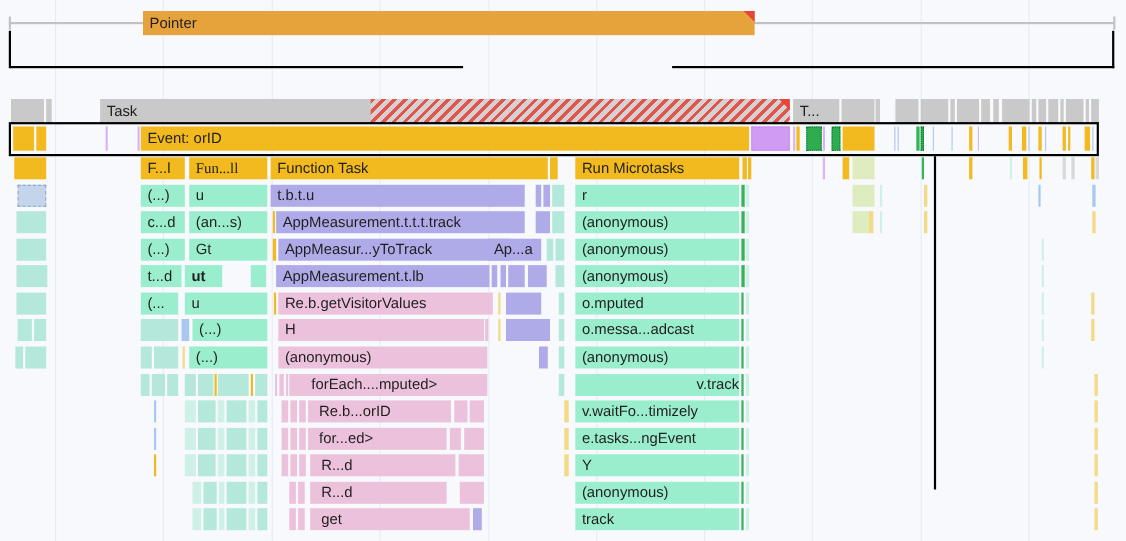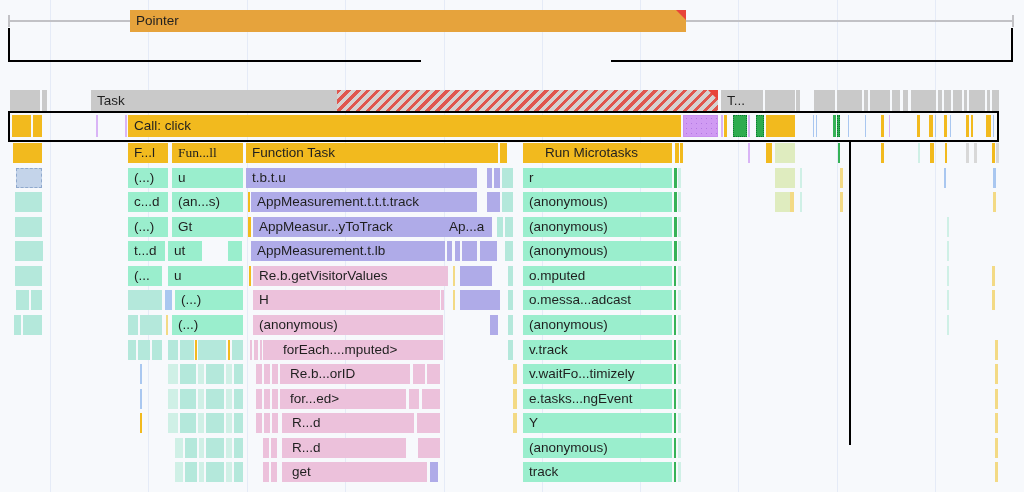--- a/index.html
+++ b/index.html
@@ -81,21 +81,21 @@
       <div class="bar c-gray" style="background: rgb(201, 201, 201); left: 992px; top: 90px; width: 7px; height: 22px;"></div>
       <div class="bar c-hatch" style="left: 337px; top: 90px; width: 381px; height: 22px;"></div>
     </div>
 
   <div id="event-lane">
       <div class="bar c-yellow" style="background: rgb(242, 186, 30); left: 12px; top: 115px; width: 19px; height: 22px;"></div>
       <div class="bar c-yellow" style="background: rgb(242, 186, 30); left: 33px; top: 115px; width: 9px; height: 22px;"></div>
       <div class="bar c-violet2" style="background: rgb(217, 180, 246); left: 96px; top: 115px; width: 2px; height: 22px;"></div>
       <div class="bar c-violet2" style="background: rgb(217, 180, 246); left: 125px; top: 115px; width: 2px; height: 22px;"></div>
       <div class="bar c-yellow" style="background: rgb(242, 186, 30); left: 128px; top: 115px; width: 553px; height: 22px;">
-        <span class="bl" style="line-height: 22px;">Call: click</span>
+        <span class="bl" style="line-height: 22px;">Event: orID</span>
       </div>
       <div class="bar c-violetDot" style="left: 683px; top: 115px; width: 35px; height: 22px;"></div>
       <div class="bar c-violet2" style="background: rgb(217, 180, 246); left: 721px; top: 115px; width: 2px; height: 22px;"></div>
       <div class="bar c-yellow" style="background: rgb(242, 186, 30); left: 724px; top: 115px; width: 3px; height: 22px;"></div>
       <div class="bar c-green" style="left: 733px; top: 115px; width: 14px; height: 22px;"></div>
       <div class="bar c-violet2" style="background: rgb(217, 180, 246); left: 748px; top: 115px; width: 2px; height: 22px;"></div>
       <div class="bar c-green" style="left: 756px; top: 115px; width: 8px; height: 22px;"></div>
       <div class="bar c-yellow" style="background: rgb(242, 186, 30); left: 766px; top: 115px; width: 29px; height: 22px;"></div>
       <div class="bar c-lblue" style="background: rgb(169, 199, 240); left: 813px; top: 115px; width: 1px; height: 22px;"></div>
       <div class="bar c-lblue" style="background: rgb(169, 199, 240); left: 816px; top: 115px; width: 1px; height: 22px;"></div>
@@ -123,21 +123,21 @@
         <span class="bl" style="line-height: 20px;">F...l</span>
       </div>
       <div class="bar c-yellow" style="background: rgb(242, 186, 30); left: 172px; top: 143px; width: 71px; height: 20px;">
         <span class="bl" style="line-height: 20px; font-family: Liberation Serif, serif;">Fun...ll</span>
       </div>
       <div class="bar c-yellow" style="background: rgb(242, 186, 30); left: 246px; top: 143px; width: 252px; height: 20px;">
         <span class="bl" style="line-height: 20px;">Function Task</span>
       </div>
       <div class="bar c-yellow" style="background: rgb(242, 186, 30); left: 500px; top: 143px; width: 7px; height: 20px;"></div>
       <div class="bar c-yellow" style="background: rgb(242, 186, 30); left: 523px; top: 143px; width: 149px; height: 20px;">
-        <span class="bl" style="line-height: 20px; margin-left: 16px;">Run Microtasks</span>
+        <span class="bl" style="line-height: 20px;">Run Microtasks</span>
       </div>
       <div class="bar c-yellow" style="background: rgb(242, 186, 30); left: 675px; top: 143px; width: 4px; height: 20px;"></div>
       <div class="bar c-yellow" style="background: rgb(242, 186, 30); left: 680px; top: 143px; width: 3px; height: 20px;"></div>
       <div class="bar c-violet2" style="background: rgb(217, 180, 246); left: 748px; top: 143px; width: 2px; height: 20px;"></div>
       <div class="bar c-yellow" style="background: rgb(242, 186, 30); left: 766px; top: 143px; width: 6px; height: 20px;"></div>
       <div class="bar c-lgreen" style="background: rgb(223, 236, 191); left: 775px; top: 143px; width: 20px; height: 20px;"></div>
       <div class="bar c-green2" style="background: rgb(54, 178, 87); left: 838px; top: 143px; width: 2px; height: 20px;"></div>
       <div class="bar c-yellow" style="background: rgb(242, 186, 30); left: 881px; top: 143px; width: 3px; height: 20px;"></div>
       <div class="bar c-tealpale" style="background: rgb(207, 240, 230); left: 918px; top: 143px; width: 2px; height: 20px;"></div>
       <div class="bar c-yellow" style="background: rgb(242, 186, 30); left: 930px; top: 143px; width: 4px; height: 20px;"></div>
@@ -211,21 +211,21 @@
       <div class="bar c-teal" style="background: rgb(154, 238, 205); left: 523px; top: 217px; width: 149px; height: 20px;">
         <span class="bl" style="line-height: 20px;">(anonymous)</span>
       </div>
       <div class="bar c-green2" style="background: rgb(54, 178, 87); left: 674px; top: 217px; width: 3px; height: 20px;"></div>
       <div class="bar c-tealpale" style="background: rgb(207, 240, 230); left: 678px; top: 217px; width: 3px; height: 20px;"></div>
       <div class="bar c-tealpale" style="background: rgb(207, 240, 230); left: 947px; top: 217px; width: 2px; height: 20px;"></div>
       <div class="bar c-teal2" style="background: rgb(180, 232, 219); left: 15px; top: 241px; width: 28px; height: 20px;"></div>
       <div class="bar c-teal" style="background: rgb(154, 238, 205); left: 128px; top: 241px; width: 37px; height: 20px;">
         <span class="bl" style="line-height: 20px;">t...d</span>
       </div>
-      <div class="bar c-teal" style="background: rgb(154, 238, 205); left: 168px; top: 241px; width: 34px; height: 20px;">
+      <div class="bar c-teal" style="background: rgb(154, 238, 205); left: 168px; top: 241px; width: 34px; height: 20px; font-weight: bold;">
         <span class="bl" style="line-height: 20px;">ut</span>
       </div>
       <div class="bar c-teal" style="background: rgb(154, 238, 205); left: 228px; top: 241px; width: 14px; height: 20px;"></div>
       <div class="bar c-purple" style="background: rgb(175, 171, 232); left: 251px; top: 241px; width: 194px; height: 20px;">
         <span class="bl" style="line-height: 20px;">AppMeasurement.t.lb</span>
       </div>
       <div class="bar c-purple" style="background: rgb(175, 171, 232); left: 447px; top: 241px; width: 5px; height: 20px;"></div>
       <div class="bar c-purple" style="background: rgb(175, 171, 232); left: 455px; top: 241px; width: 5px; height: 20px;"></div>
       <div class="bar c-purple" style="background: rgb(175, 171, 232); left: 462px; top: 241px; width: 15px; height: 20px;"></div>
       <div class="bar c-purple" style="background: rgb(175, 171, 232); left: 480px; top: 241px; width: 17px; height: 20px;"></div>
@@ -307,21 +307,21 @@
       <div class="bar c-yellow" style="background: rgb(242, 186, 30); left: 228px; top: 340px; width: 2px; height: 20px;"></div>
       <div class="bar c-teal2" style="background: rgb(180, 232, 219); left: 232px; top: 340px; width: 11px; height: 20px;"></div>
       <div class="bar c-pink" style="background: rgb(236, 193, 219); left: 250px; top: 340px; width: 2px; height: 20px;"></div>
       <div class="bar c-pink" style="background: rgb(236, 193, 219); left: 254px; top: 340px; width: 4px; height: 20px;"></div>
       <div class="bar c-pink" style="background: rgb(236, 193, 219); left: 260px; top: 340px; width: 2px; height: 20px;"></div>
       <div class="bar c-pink" style="background: rgb(236, 193, 219); left: 263px; top: 340px; width: 180px; height: 20px;">
         <span class="bl" style="line-height: 20px; padding-left: 20px;">forEach....mputed&gt;</span>
       </div>
       <div class="bar c-teal2" style="background: rgb(180, 232, 219); left: 508px; top: 340px; width: 5px; height: 20px;"></div>
       <div class="bar c-teal" style="background: rgb(154, 238, 205); left: 523px; top: 340px; width: 149px; height: 20px;">
-        <span class="bl" style="line-height: 20px;">v.track</span>
+        <span class="bl" style="line-height: 20px; text-align: right;">v.track</span>
       </div>
       <div class="bar c-green2" style="background: rgb(54, 178, 87); left: 674px; top: 340px; width: 2px; height: 20px;"></div>
       <div class="bar c-tealpale" style="background: rgb(207, 240, 230); left: 678px; top: 340px; width: 3px; height: 20px;"></div>
       <div class="bar c-lyellow" style="background: rgb(243, 218, 133); left: 995px; top: 340px; width: 3px; height: 20px;"></div>
       <div class="bar c-lblue" style="background: rgb(169, 199, 240); left: 140px; top: 364px; width: 2px; height: 20px;"></div>
       <div class="bar c-tealpale" style="background: rgb(207, 240, 230); left: 168px; top: 364px; width: 10px; height: 20px;"></div>
       <div class="bar c-teal2" style="background: rgb(180, 232, 219); left: 180px; top: 364px; width: 16px; height: 20px;"></div>
       <div class="bar c-tealpale" style="background: rgb(207, 240, 230); left: 198px; top: 364px; width: 6px; height: 20px;"></div>
       <div class="bar c-teal2" style="background: rgb(180, 232, 219); left: 206px; top: 364px; width: 18px; height: 20px;"></div>
       <div class="bar c-tealpale" style="background: rgb(207, 240, 230); left: 226px; top: 364px; width: 6px; height: 20px;"></div>

